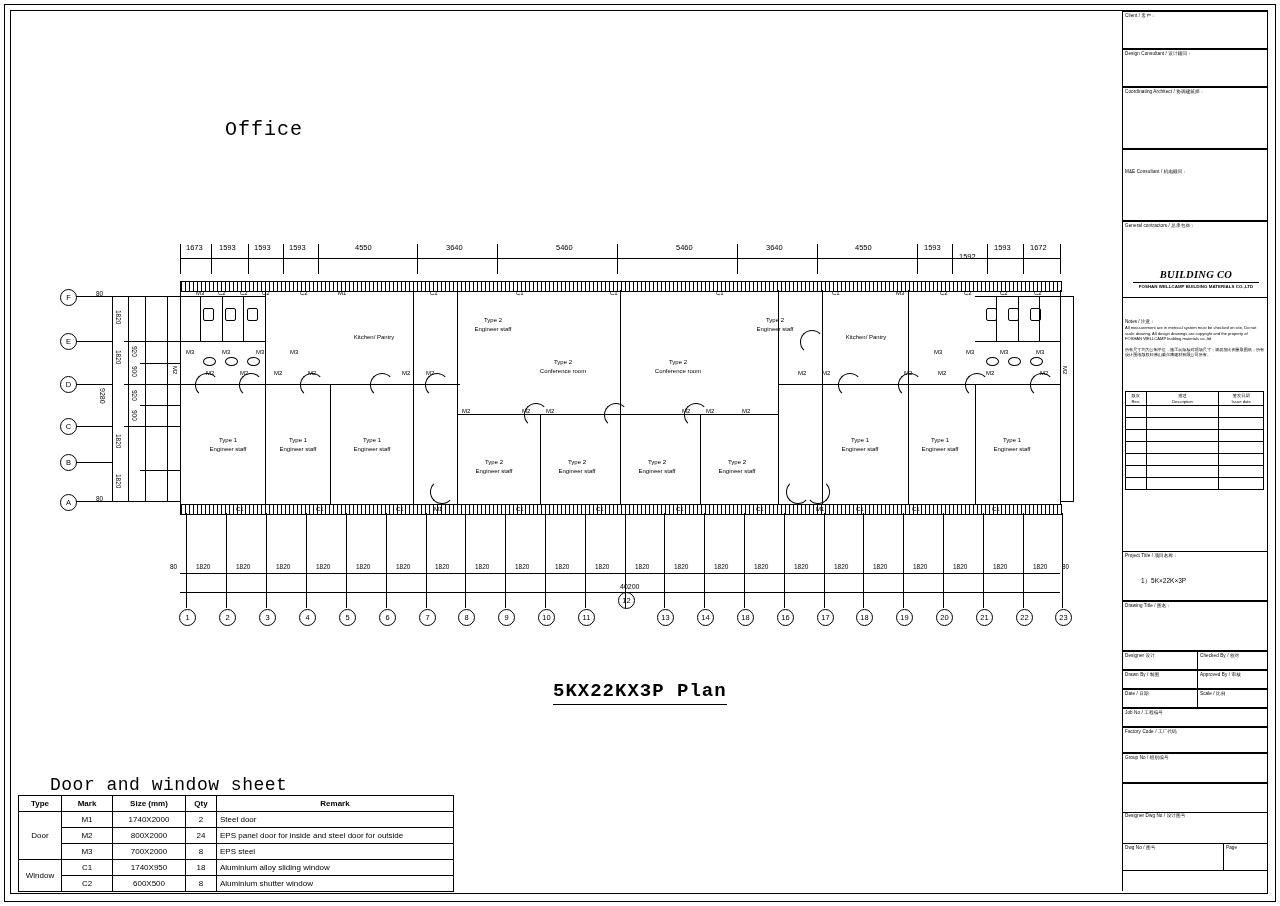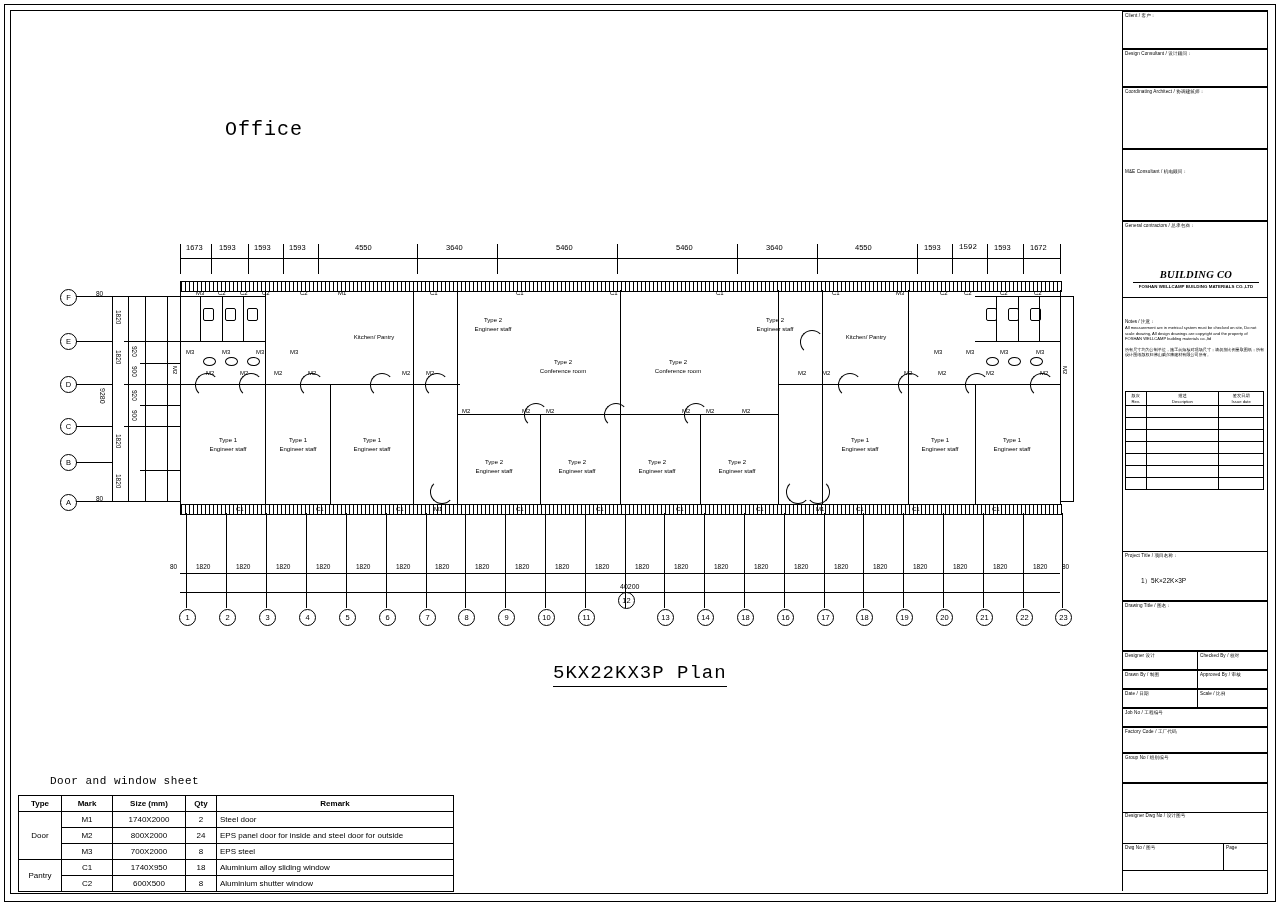--- a/index.html
+++ b/index.html
@@ -37,21 +37,21 @@
   .dimtxt{font-size:7.5px;font-family:"Liberation Sans",sans-serif;}
   .roomtxt{font-size:6px;text-align:center;line-height:1.45;}
   .marktxt{font-size:6px;}
 
   .gridcirc{position:absolute;width:15px;height:15px;border:1px solid #000;border-radius:50%;font-size:7.5px;text-align:center;line-height:15px;}
 
   .plan-title{position:absolute;font-family:"Liberation Mono",monospace;font-size:19px;letter-spacing:1px;border-bottom:1.5px solid #000;padding-bottom:2px;}
 
   .office-label{position:absolute;font-family:"Liberation Mono",monospace;font-size:20px;letter-spacing:1px;}
 
-  .dw-title{position:absolute;font-family:"Liberation Mono",monospace;font-size:11px;letter-spacing:.5px;}
+  .dw-title{position:absolute;font-family:"Liberation Mono",monospace;font-size:18px;letter-spacing:.5px;}
   table.dw{position:absolute;border-collapse:collapse;font-size:8px;}
   table.dw td{border:1px solid #000;padding:1px 3px;height:13px;}
   table.dw td.c{text-align:center;}
   table.dw td.hd{text-align:center;font-weight:bold;}
 
   .wallhatch{position:absolute;background:
      repeating-linear-gradient(90deg,#000 0 1px,#fff 1px 4px);}
   .door-arc{position:absolute;border:1px solid #000;border-radius:50%;}
   .fix{position:absolute;border:1px solid #000;}
 </style>
@@ -87,21 +87,21 @@
     <div class="txt dimtxt" style="left:219px;top:243px;">1593</div>
     <div class="txt dimtxt" style="left:254px;top:243px;">1593</div>
     <div class="txt dimtxt" style="left:289px;top:243px;">1593</div>
     <div class="txt dimtxt" style="left:355px;top:243px;">4550</div>
     <div class="txt dimtxt" style="left:446px;top:243px;">3640</div>
     <div class="txt dimtxt" style="left:556px;top:243px;">5460</div>
     <div class="txt dimtxt" style="left:676px;top:243px;">5460</div>
     <div class="txt dimtxt" style="left:766px;top:243px;">3640</div>
     <div class="txt dimtxt" style="left:855px;top:243px;">4550</div>
     <div class="txt dimtxt" style="left:924px;top:243px;">1593</div>
-    <div class="txt dimtxt" style="left:959px;top:243px;font-family:Liberation Mono, monospace;">1592</div>
+    <div class="txt dimtxt" style="left:959px;top:252px;">1592</div>
     <div class="txt dimtxt" style="left:994px;top:243px;">1593</div>
     <div class="txt dimtxt" style="left:1030px;top:243px;">1672</div>
   </div>
 
   <div class="wallhatch" style="left:180px;top:281px;width:880px;height:9px;border:1px solid #000;"></div>
 
   <div class="wallhatch" style="left:180px;top:504px;width:880px;height:9px;border:1px solid #000;"></div>
 
   <div class="ln v" style="left:180px;top:290px;height:214px;"></div>
   <div class="ln v" style="left:1060px;top:290px;height:214px;"></div>
@@ -399,21 +399,21 @@
     <div class="txt dimtxt" style="left:754px;top:563px;font-size:6.5px;">1820</div>
     <div class="txt dimtxt" style="left:794px;top:563px;font-size:6.5px;">1820</div>
     <div class="txt dimtxt" style="left:834px;top:563px;font-size:6.5px;">1820</div>
     <div class="txt dimtxt" style="left:873px;top:563px;font-size:6.5px;">1820</div>
     <div class="txt dimtxt" style="left:913px;top:563px;font-size:6.5px;">1820</div>
     <div class="txt dimtxt" style="left:953px;top:563px;font-size:6.5px;">1820</div>
     <div class="txt dimtxt" style="left:993px;top:563px;font-size:6.5px;">1820</div>
     <div class="txt dimtxt" style="left:1033px;top:563px;font-size:6.5px;">1820</div>
   </div>
 
-  <div class="plan-title" style="left:553px;top:662px;">5KX22KX3P Plan</div>
+  <div class="plan-title" style="left:553px;top:680px;font-weight:bold;">5KX22KX3P Plan</div>
 
   <div class="dw-title" style="left:50px;top:775px;">Door and window sheet</div>
   <table class="dw" style="left:18px;top:795px;">
     <tbody>
         <tr>
       <td class="hd" style="width:36px;">Type</td>
       <td class="hd" style="width:44px;">Mark</td>
       <td class="hd" style="width:66px;">Size (mm)</td>
       <td class="hd" style="width:24px;">Qty</td>
       <td class="hd" style="width:230px;">Remark</td>
@@ -431,21 +431,21 @@
       <td class="c">24</td>
       <td>EPS panel door for inside and steel door for outside</td>
     </tr>
     <tr>
       <td class="c">M3</td>
       <td class="c">700X2000</td>
       <td class="c">8</td>
       <td>EPS steel</td>
     </tr>
     <tr>
-      <td class="c" rowspan="2">Pantry</td>
+      <td class="c" rowspan="2">Window</td>
       <td class="c">C1</td>
       <td class="c">1740X950</td>
       <td class="c">18</td>
       <td>Aluminium alloy sliding window</td>
     </tr>
     <tr>
       <td class="c">C2</td>
       <td class="c">600X500</td>
       <td class="c">8</td>
       <td>Aluminium shutter window</td>

